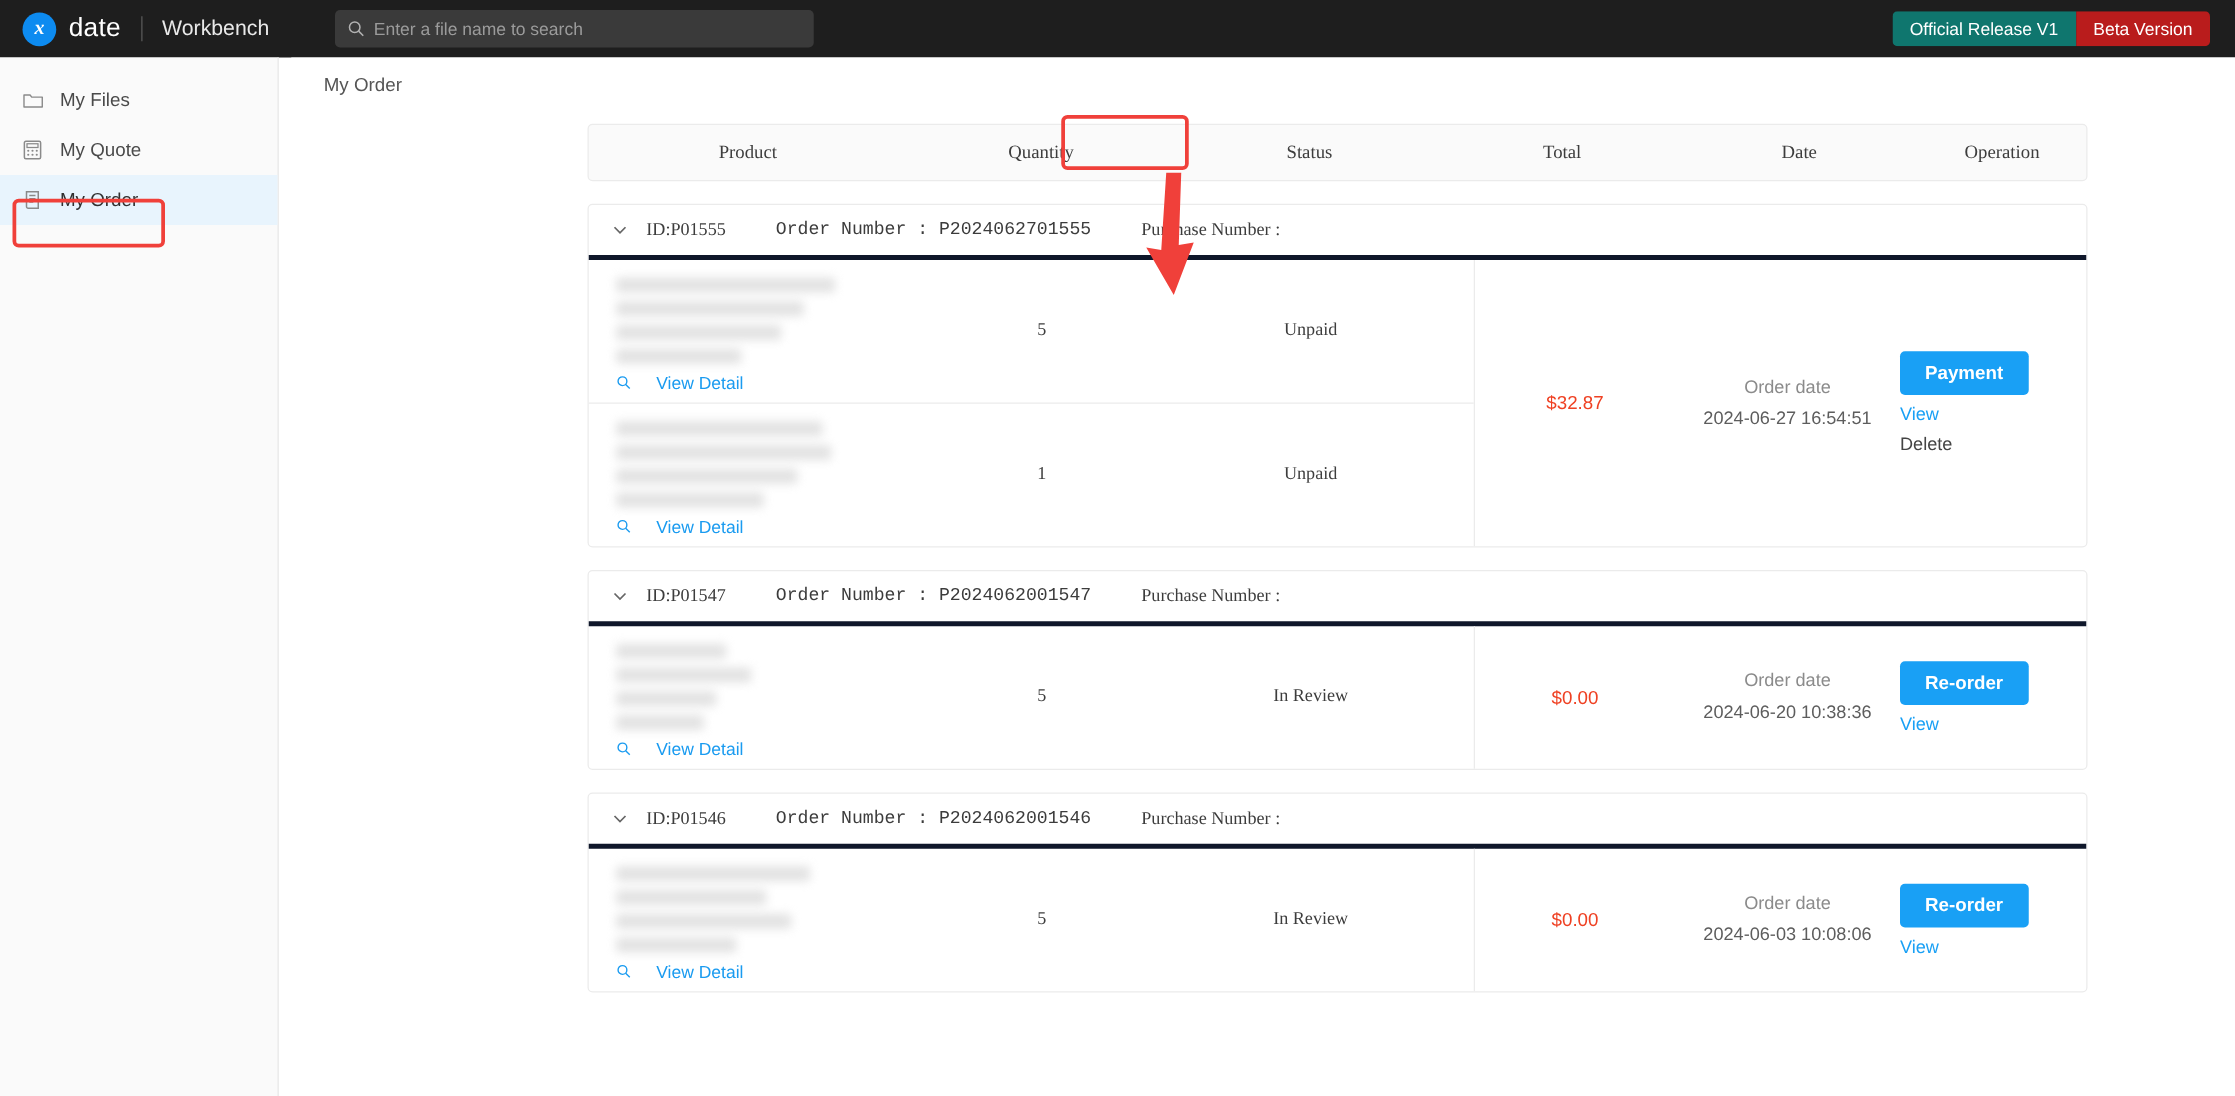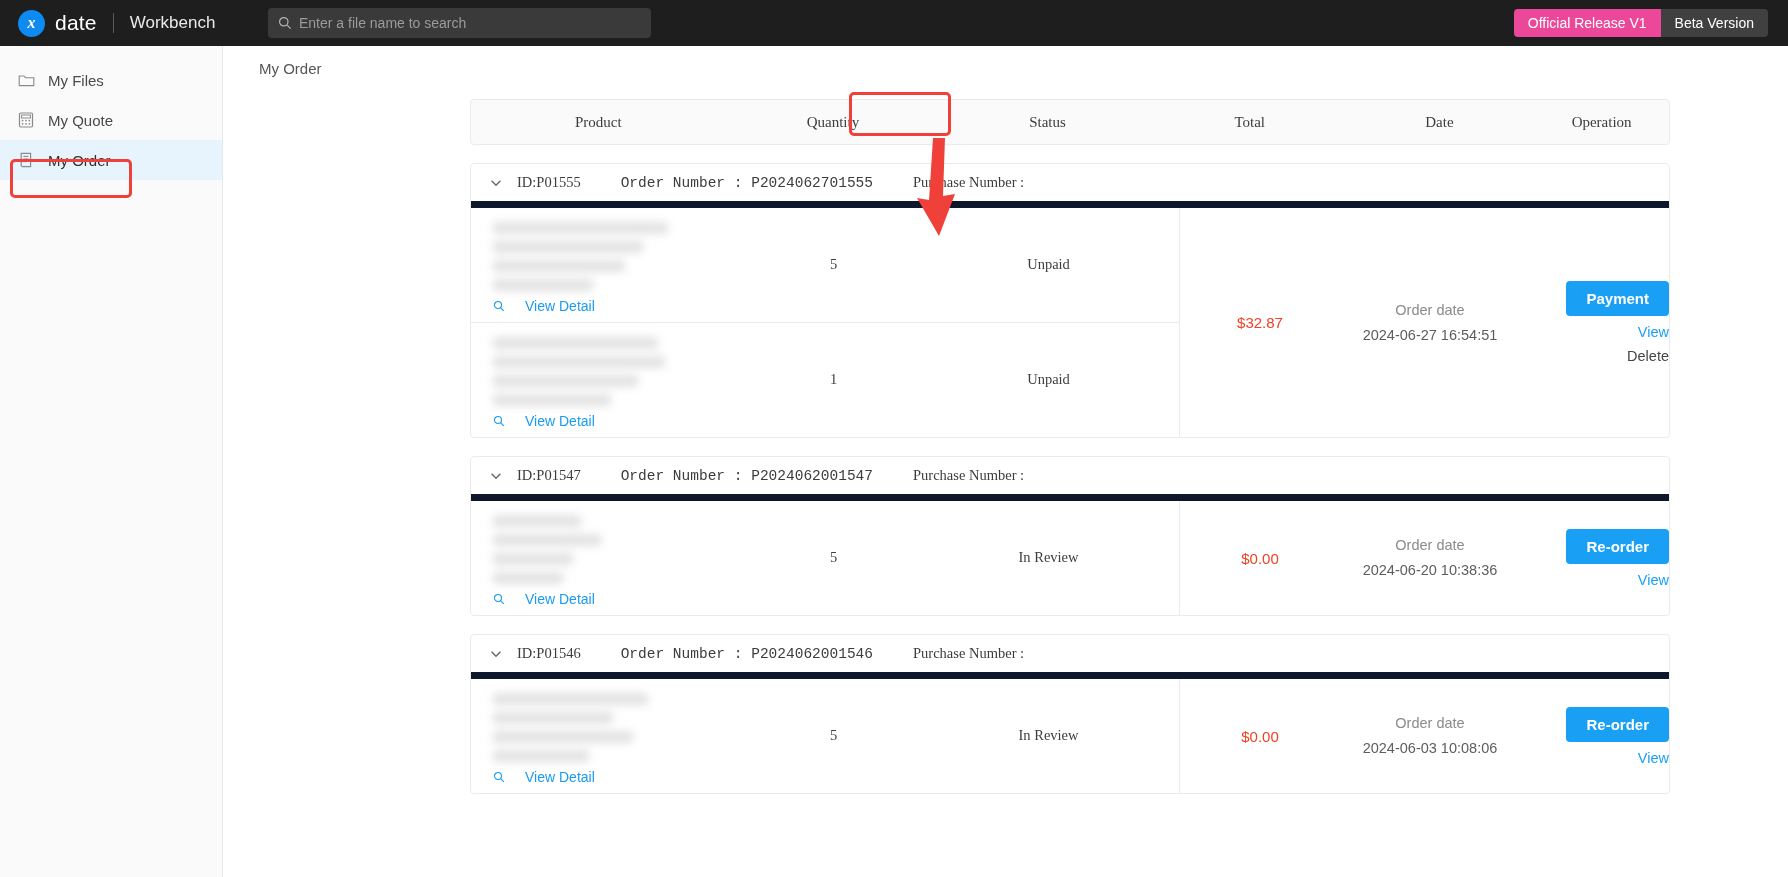--- a/index.html
+++ b/index.html
@@ -49,22 +49,22 @@
 
   .version-group {
     position: absolute; right: 20px; top: 9px;
     display: flex; border-radius: 4px; overflow: hidden;
   }
   .ver-btn {
     height: 28px; padding: 0 14px;
     display: flex; align-items: center; justify-content: center;
     font-size: 14px; cursor: pointer; white-space: nowrap;
   }
-  .ver-official { background: #ec4899; color: #ffffff; }
-  .ver-beta { background: #404040; color: #ffffff; }
+  .ver-official { background: #0f766e; color: #ffffff; }
+  .ver-beta { background: #b91c1c; color: #ffffff; }
 
   
   .sidebar {
     position: absolute; top: 46px; left: 0;
     width: 223px; height: 831px;
     background: #fafafa;
     border-right: 1px solid #e8e8e8;
   }
   .side-item {
     height: 40px; display: flex; align-items: center;
@@ -127,21 +127,21 @@
 
   
   .order-card {
     width: 1200px;
     border: 1px solid #ebebeb; border-radius: 4px;
     margin-top: 18px;
     background: #fff;
   }
   .order-head {
     height: 44px; display: flex; align-items: center;
-    border-bottom: 7px solid #0f172a;
+    border-bottom: 4px solid #0f172a;
     padding-left: 18px;
     font-size: 14.5px; color: #3c3c3c;
     font-family: "Liberation Serif", serif;
   }
   .chev { margin-right: 14px; color: #666; display: flex; align-items: center; cursor: pointer; }
   .oh-id { margin-right: 40px; }
   .oh-num { margin-right: 40px; font-family: Liberation Mono, monospace; }
 
   .order-body { display: flex; }
   .lines { width: 710px; border-right: 1px solid #ebebeb; }
@@ -165,21 +165,21 @@
     color: #1a9bf0; font-size: 14px; margin-top: 6px; cursor: pointer;
     font-family: "Liberation Sans", sans-serif;
   }
 
   .summary { width: 489px; display: flex; align-items: center; }
   .c-total { width: 160px; text-align: center; color: #ef4123; font-size: 15px;
              font-family: "Liberation Sans", sans-serif; }
   .c-date  { width: 180px; text-align: center; color: #8b8b8b; font-size: 14.5px; line-height: 1.7;
              font-family: "Liberation Sans", sans-serif; }
   .c-date .dval { color: #5d5d5d; }
-  .c-oper  { width: 149px; display: flex; flex-direction: column; align-items: flex-end; gap: 8px; }
+  .c-oper  { width: 149px; display: flex; flex-direction: column; align-items: flex-start; gap: 8px; }
 
   .btn-primary {
     background: #19a0f5; color: #fff; border: none; border-radius: 4px;
     font-size: 15px; font-weight: bold; padding: 9px 20px; cursor: pointer;
     font-family: "Liberation Sans", sans-serif;
   }
   .link-blue { color: #19a0f5; font-size: 14.5px; cursor: pointer; }
   .link-dark { color: #444; font-size: 14.5px; cursor: pointer; }
 </style>
 </head>

